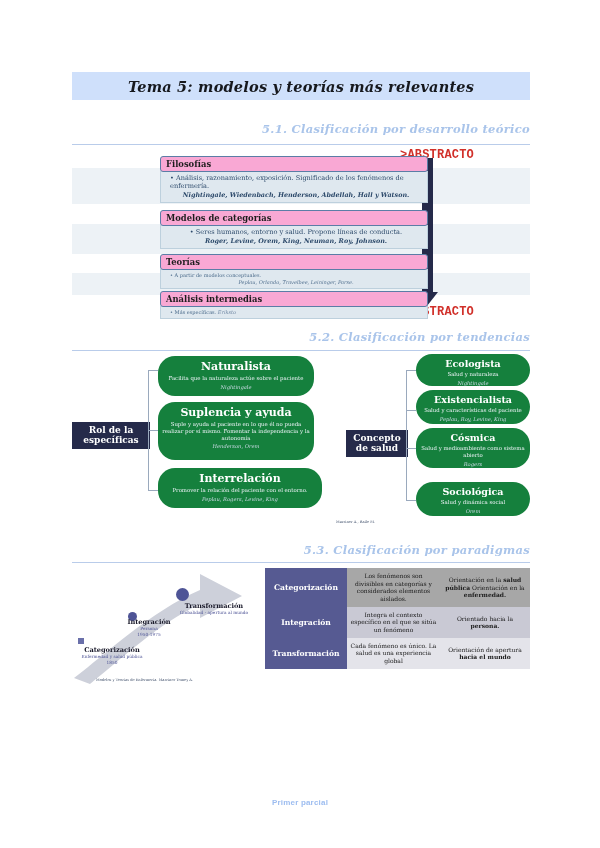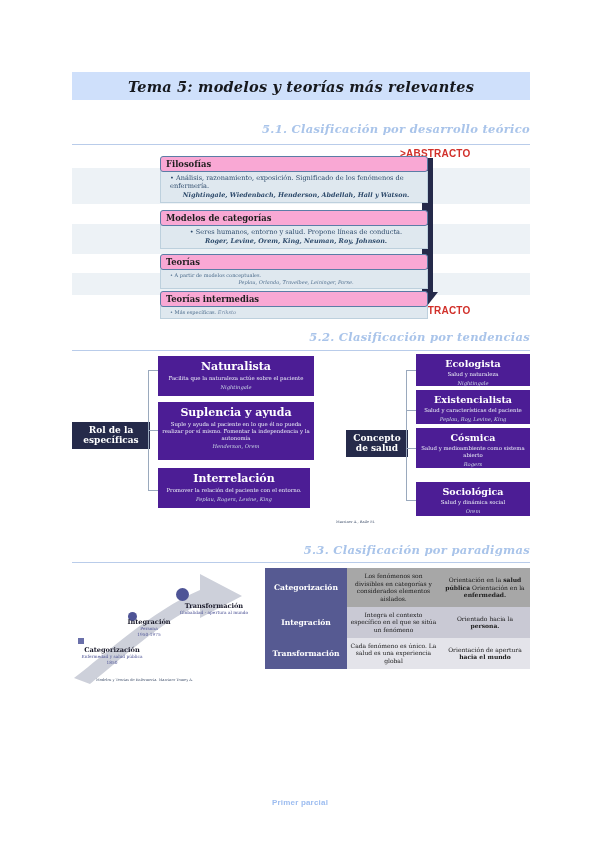--- a/index.html
+++ b/index.html
@@ -45,42 +45,43 @@
     position:relative;z-index:2;
   }
   .lvl-line{font-size:6.6px;line-height:1.22;}
   .lvl-line.small{font-size:5px;color:#4a6a8a;}
   .lvl-auth{font-style:italic;font-weight:bold;font-size:6.4px;
     color:#2d4a6b;text-align:center;display:block;margin-top:1px;}
   .lvl-auth.tiny{font-size:5px;font-weight:normal;color:#52708f;}
   .lvl-bg{position:absolute;left:0;width:458px;background:#dfe8ef;opacity:.55;}
 
   .abstracto{
-    position:absolute;font-family:Liberation Sans, sans-serif;font-weight:bold;
-    font-size:10px;color:#d1302a;letter-spacing:.2px;white-space:nowrap;
+    position:absolute;font-family:Liberation Mono, monospace;font-weight:bold;
+    font-size:12px;color:#d1302a;letter-spacing:.2px;white-space:nowrap;
   }
   .vbar{position:absolute;background:#252a4a;}
   .vtip{position:absolute;width:0;height:0;border-left:11px solid transparent;
         border-right:11px solid transparent;border-top:14px solid #252a4a;}
   .cite{
     position:absolute;font-family:"DejaVu Serif", serif;font-size:3.6px;
     color:#3a4a66;white-space:nowrap;
   }
 
   
   .blk2{position:absolute;left:72px;top:352px;width:458px;height:180px;}
   .navybox{
     position:absolute;background:#252a4a;color:#ffffff;
     font-family:"DejaVu Serif", serif;font-weight:bold;font-size:9px;
     text-align:center;line-height:1.15;padding:3px 2px;
   }
   .bluecard{
-    position:absolute;background:#4c1d95;color:#ffffff;text-align:center;
+    position:absolute;background:#15803d;color:#ffffff;text-align:center;
     font-family:"DejaVu Serif", serif;padding:4px 4px 5px;
     box-sizing:border-box;
+    border-radius:17px;
   }
   .bc-title{font-weight:bold;font-size:11px;line-height:1.2;display:block;}
   .bc-title.sm{font-size:9.5px;}
   .bc-desc{font-size:5.4px;line-height:1.25;display:block;margin-top:2px;color:#eef3f8;}
   .bc-auth{font-size:5.2px;font-style:italic;display:block;margin-top:2px;color:#cddae7;}
   .connector{position:absolute;border-left:1px solid #9aa9bd;}
   .conn-h{position:absolute;border-top:1px solid #9aa9bd;}
 
   
   .blk3{position:absolute;left:72px;top:560px;width:458px;height:160px;}
@@ -150,21 +151,21 @@
 
     <div class="lvl" style="top:106px;">
       <div class="lvl-title">Teorías</div>
       <div class="lvl-body">
         <div class="lvl-line small">• A partir de modelos conceptuales.</div>
         <span class="lvl-auth tiny">Peplau, Orlando, Travelbee, Leininger, Parse.</span>
       </div>
     </div>
 
     <div class="lvl" style="top:143px;">
-      <div class="lvl-title">Teorías intermedias</div>
+      <div class="lvl-title">Análisis intermedias</div>
       <div class="lvl-body">
         <div class="lvl-line small">
           <span>• Más específicas.</span>
           <i style="font-size:5px;color:#6f87a3;">Eriksto</i>
         </div>
       </div>
     </div>
 
     <div class="vbar" style="left:350px;top:10px;width:11px;height:135px;"></div>
     <div class="vtip" style="left:344px;top:144px;"></div>
@@ -192,21 +193,21 @@
       <span class="bc-desc">Facilita que la naturaleza actúe sobre el paciente</span>
       <span class="bc-auth">Nightingale</span>
     </div>
 
     <div class="bluecard" style="left:86px;top:50px;width:156px;height:58px;">
       <span class="bc-title">Suplencia y ayuda</span>
       <span class="bc-desc">Suple y ayuda al paciente en lo que él no pueda realizar por sí mismo. Fomentar la independencia y la autonomía</span>
       <span class="bc-auth">Henderson, Orem</span>
     </div>
 
-    <div class="bluecard" style="left:86px;top:116px;width:152px;height:40px;">
+    <div class="bluecard" style="left:86px;top:116px;width:164px;height:40px;">
       <span class="bc-title">Interrelación</span>
       <span class="bc-desc">Promover la relación del paciente con el entorno.</span>
       <span class="bc-auth">Peplau, Rogers, Levine, King</span>
     </div>
 
     <div class="navybox" style="left:274px;top:78px;width:58px;">Concepto de salud</div>
 
     <div class="connector" style="left:334px;top:18px;height:130px;"></div>
     <div class="conn-h" style="left:334px;top:18px;width:10px;"></div>
     <div class="conn-h" style="left:334px;top:58px;width:10px;"></div>

